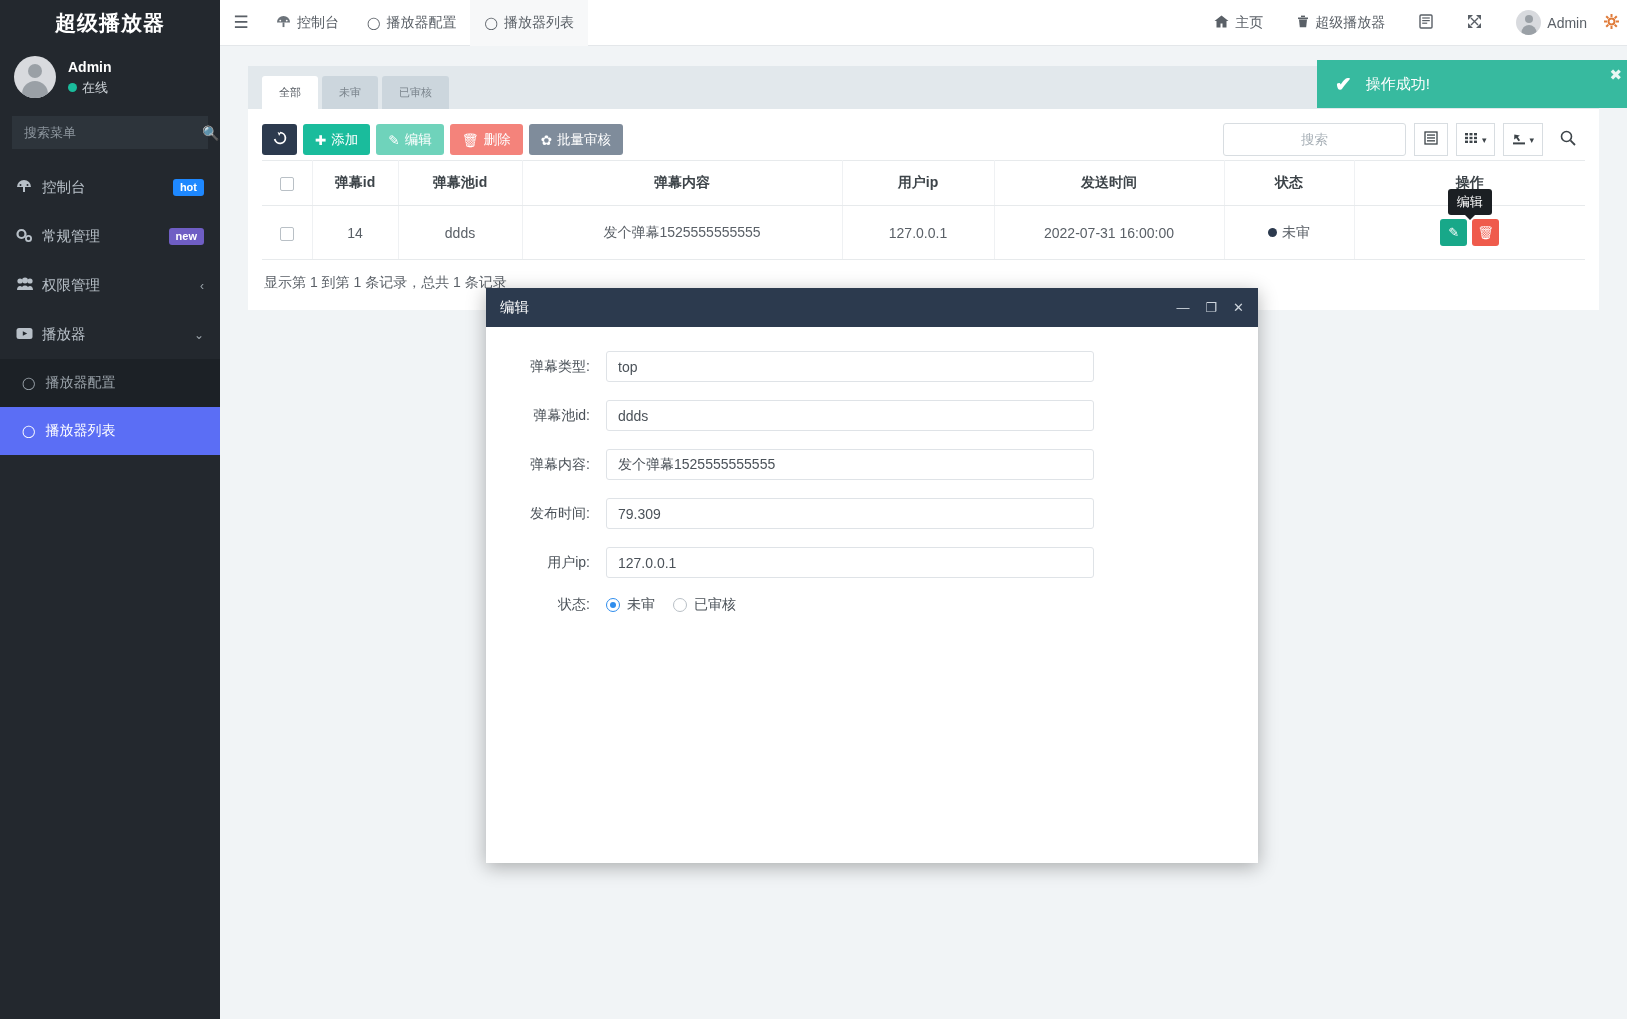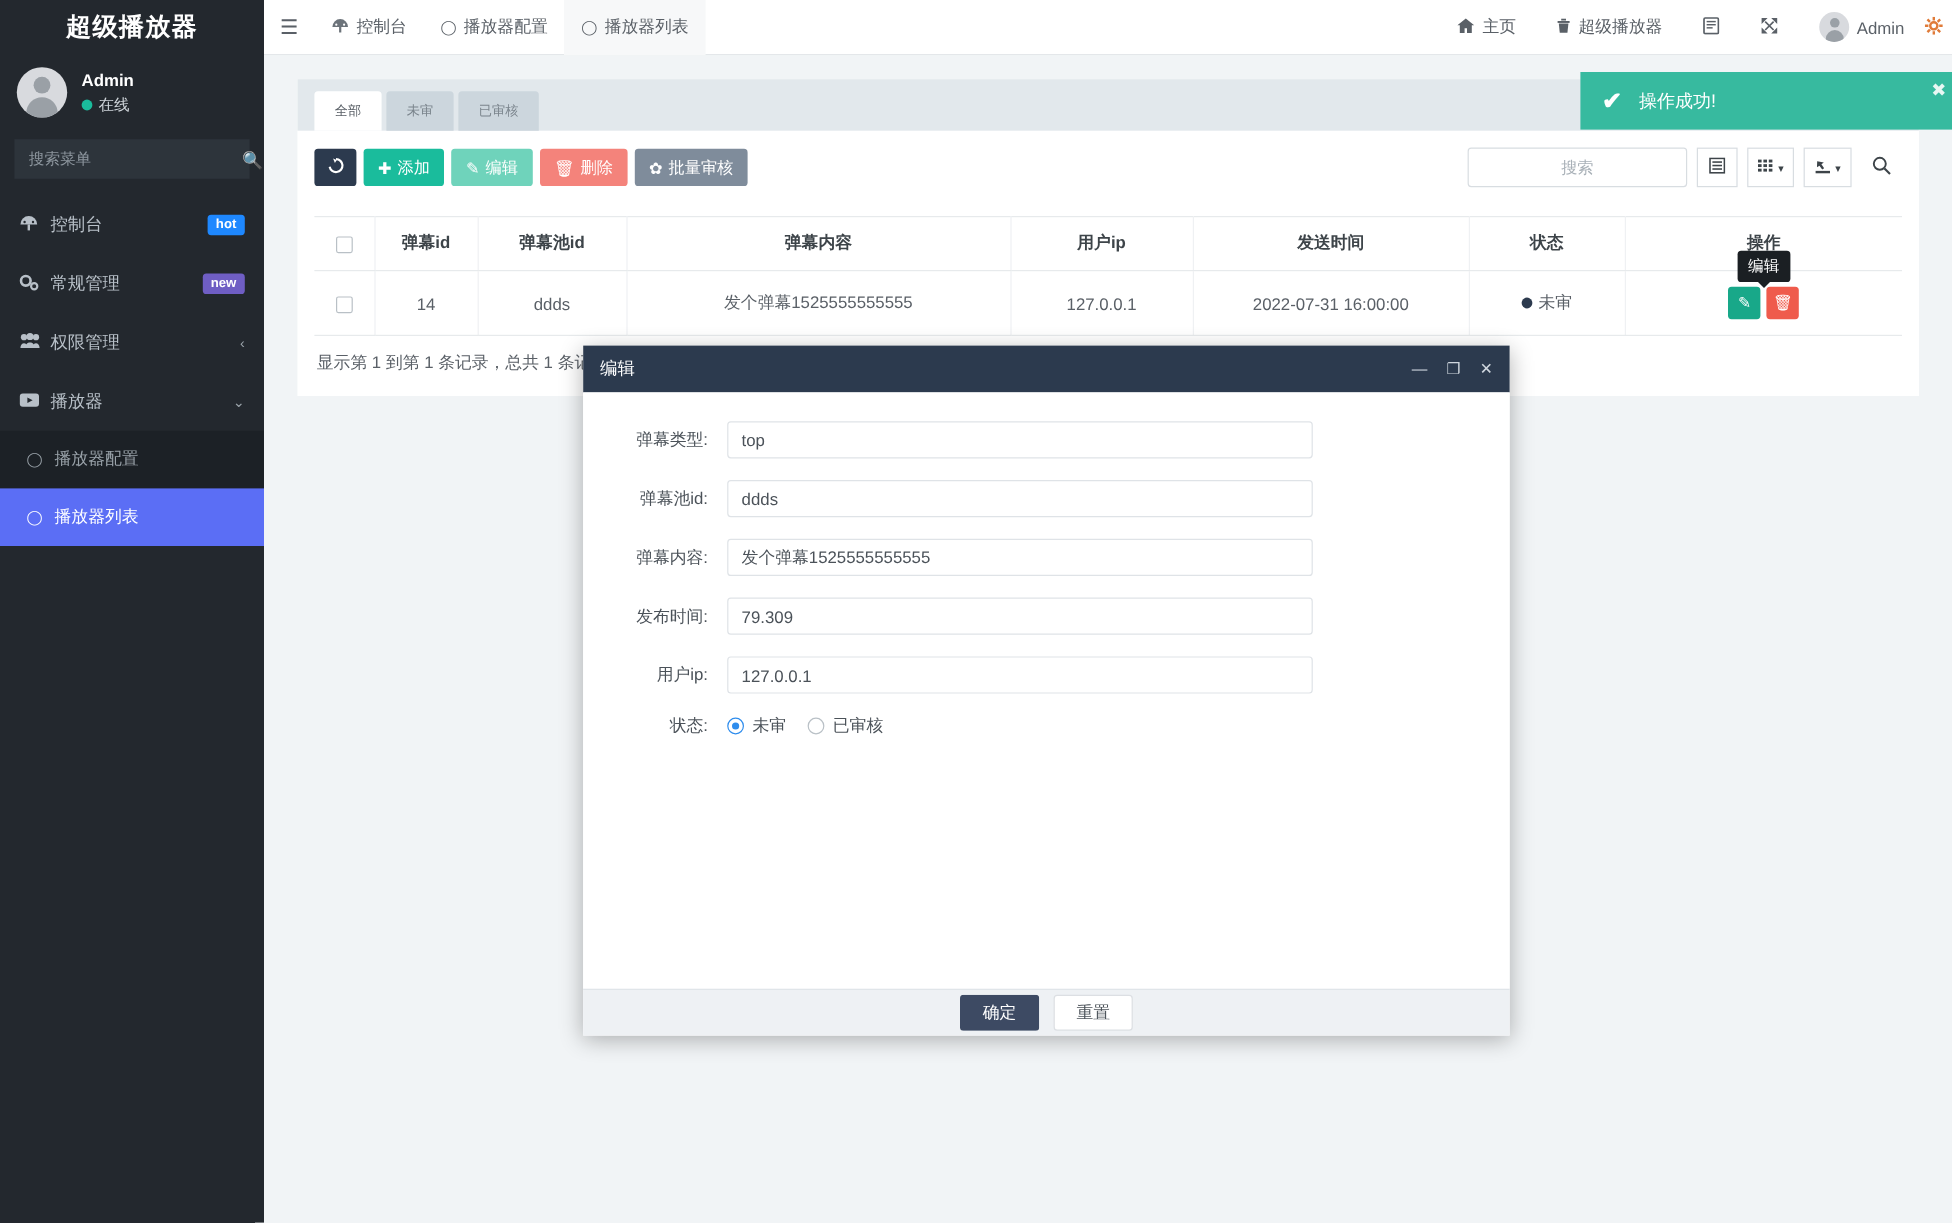--- a/index.html
+++ b/index.html
@@ -130,21 +130,21 @@
   .tsearch::placeholder { color:#a8b0b7; }
   .ibtngrp { display:flex; }
   .ibtn {
     height:33px; min-width:34px; border:1px solid #d8dde1; background:#fff;
     display:flex; align-items:center; justify-content:center; gap:3px;
     color:#3d4449; font-size:13px; cursor:pointer; padding:0 8px;
   }
   .ibtn + .ibtn { margin-left:8px; }
   .ibtn.plain { border:0; }
 
-  table.dt { width:100%; border-collapse:collapse; margin-top:24px; }
+  table.dt { width:100%; border-collapse:collapse; margin-top:4px; }
   table.dt th {
     font-size:14px; color:#3d4449; font-weight:bold; padding:13px 6px;
     border-top:1px solid #e7eaec; border-bottom:1px solid #e7eaec;
     border-right:1px solid #eff1f3; background:#fff;
   }
   table.dt td {
     font-size:14px; color:#5a6067; padding:13px 6px; text-align:center;
     border-bottom:1px solid #e7eaec; border-right:1px solid #eff1f3;
   }
   table.dt th:last-child, table.dt td:last-child { border-right:0; }
@@ -561,17 +561,13 @@
           <span>未审</span>
         </label>
         <label>
           <span class="rd"></span>
           <span>已审核</span>
         </label>
       </div>
     </div>
   </div>
 
-  <div class="mfoot">
-    <button class="mbtn ok">确定</button>
-    <button class="mbtn rs">重置</button>
-  </div>
 </div>
 
 </body></html>

